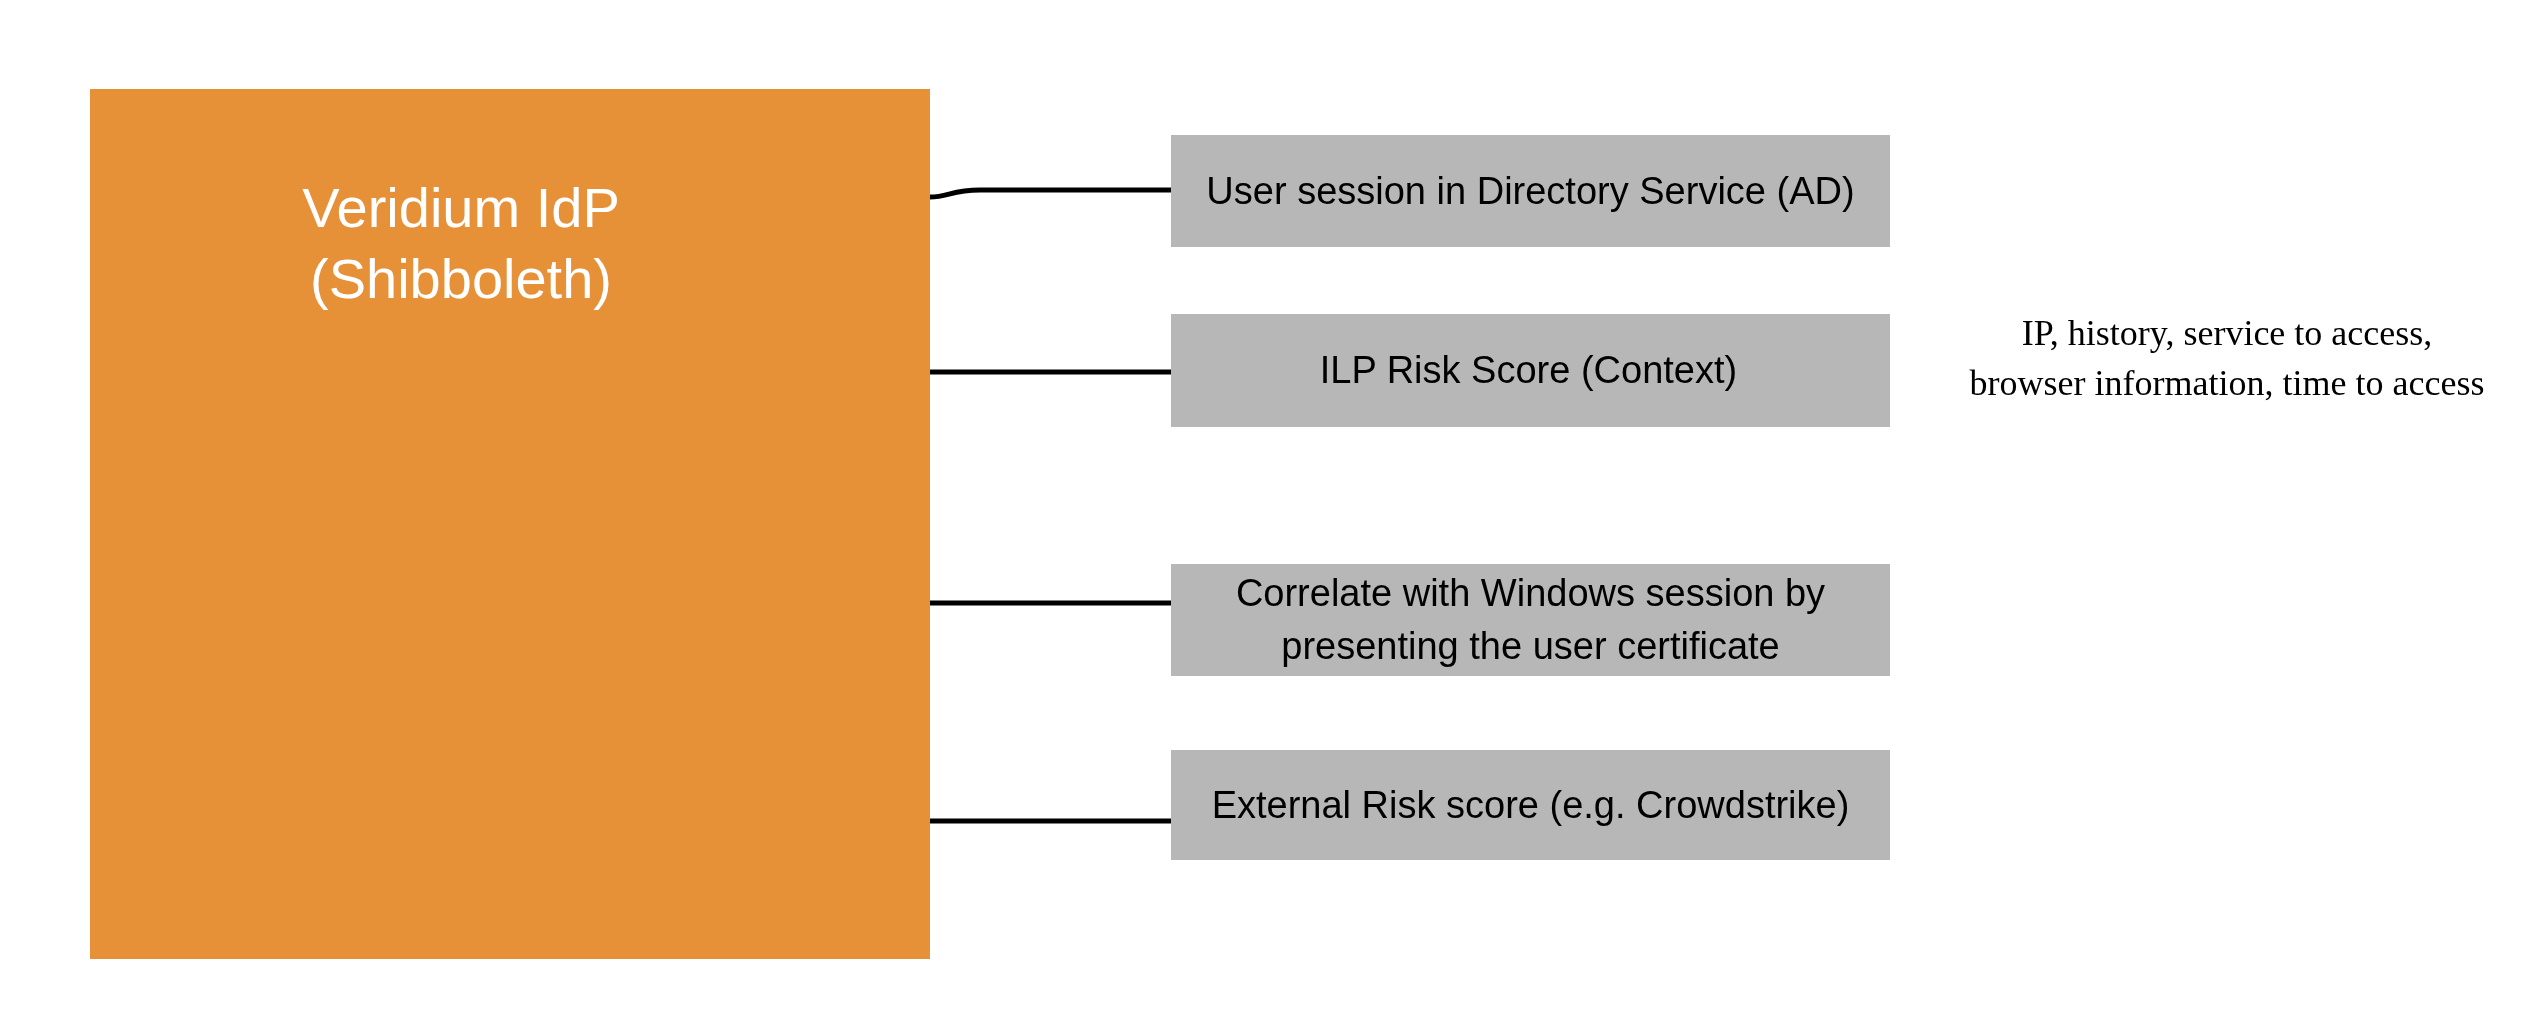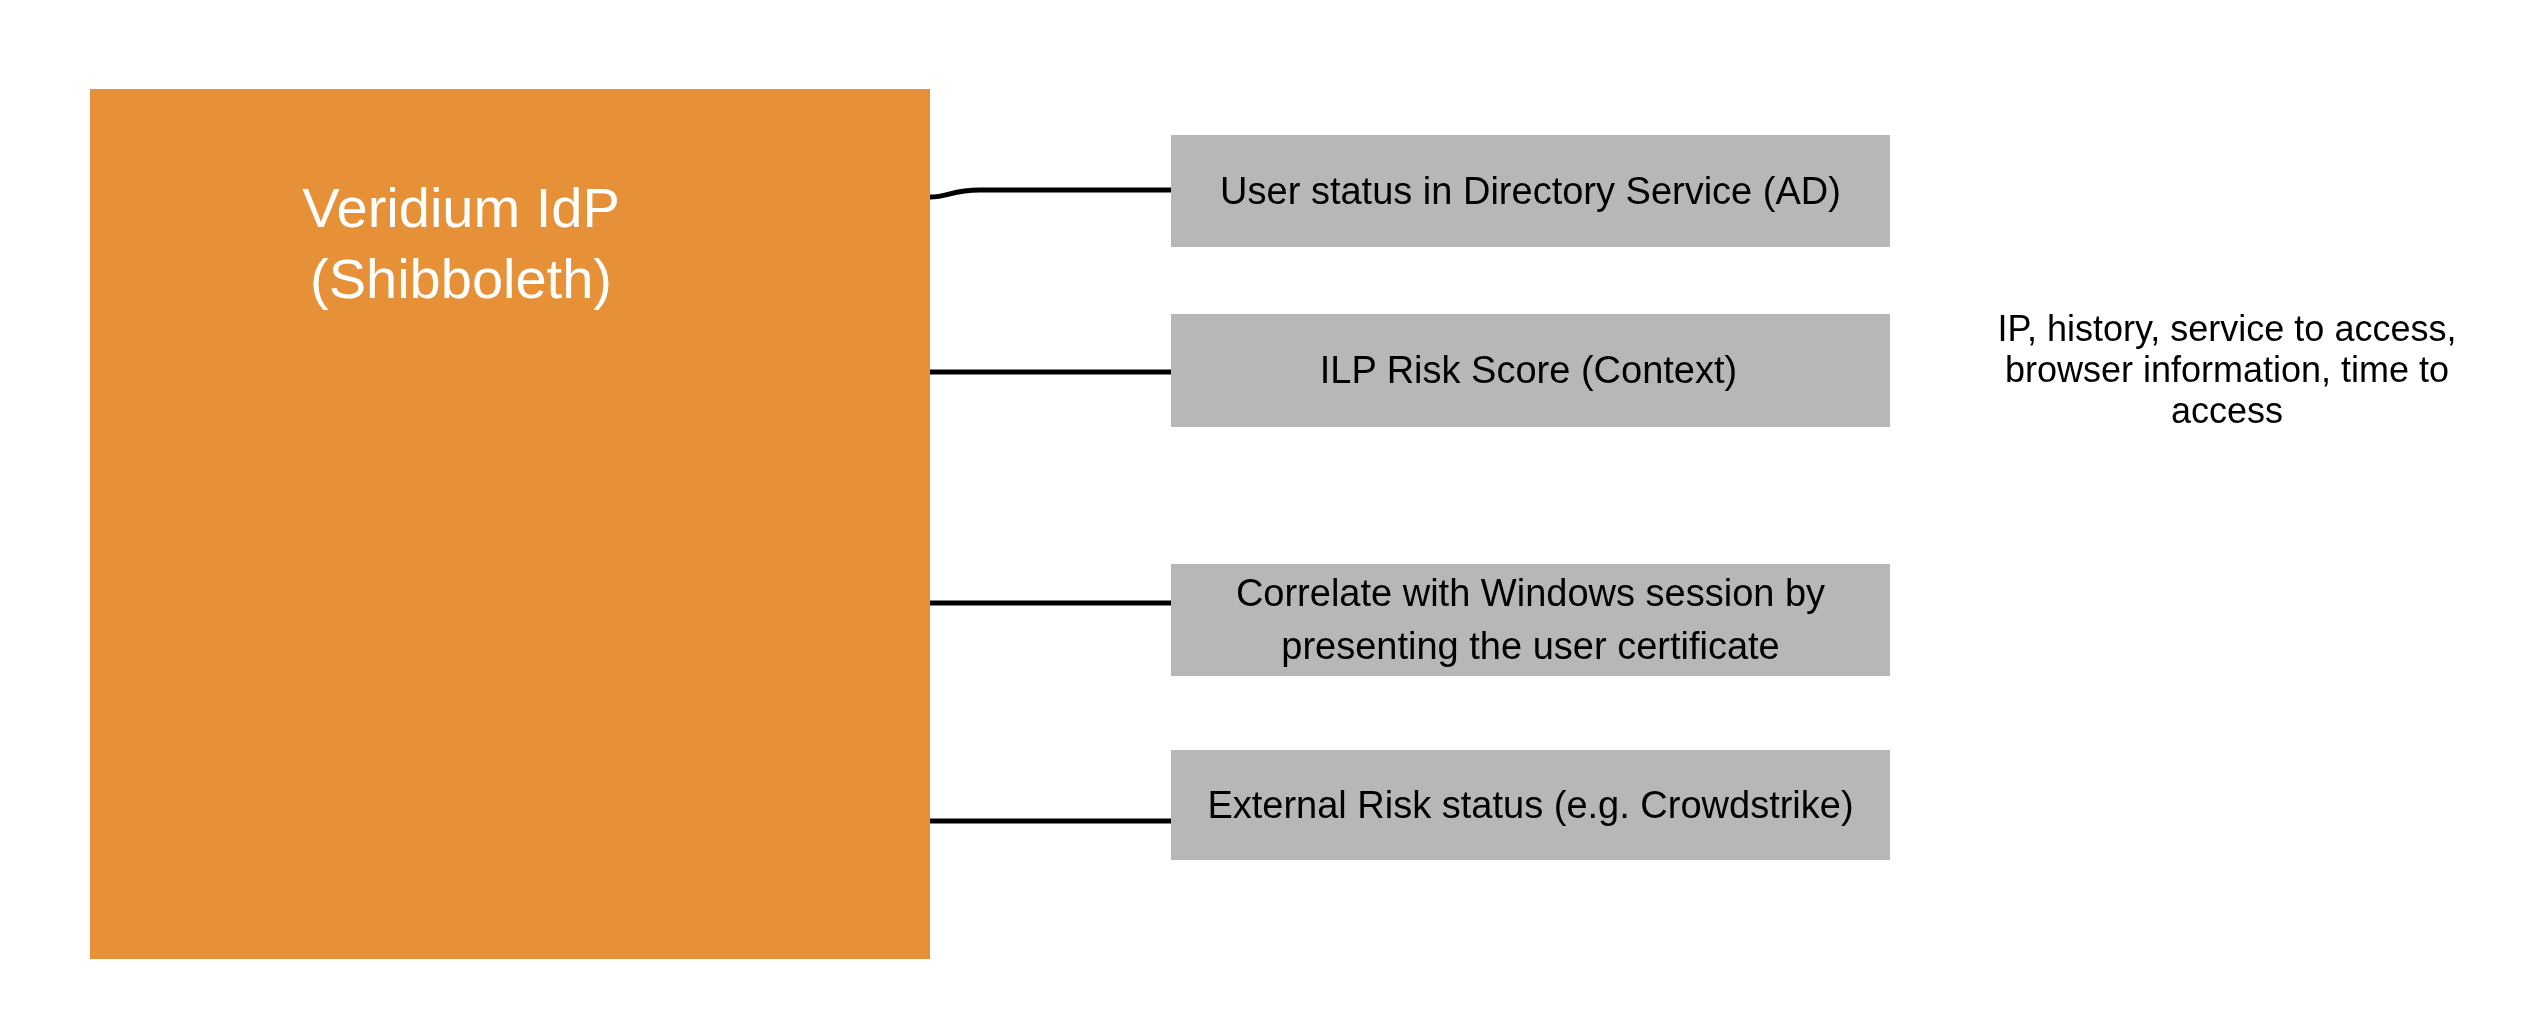--- a/index.html
+++ b/index.html
@@ -65,54 +65,55 @@
   .signal-box-1 { top: 135px; height: 112px; }
   .signal-box-2 { top: 314px; height: 113px; padding-left: 8px; }
   .signal-box-3 { top: 523px; height: 112px; margin-top: 41px; }
   .signal-box-4 { top: 750px; height: 110px; }
   .context-note {
     position: absolute;
     left: 1962px;
     top: 308px;
     width: 530px;
     font-size: 36px;
-    line-height: 41px;
+    line-height: 50px;
     text-align: center;
     color: var(--color-note_text, #000000);
+    font-family: Liberation Serif, serif;
   }
 </style>
 </head>
 <body>
 
 <div class="canvas">
 
   <div class="idp-box">
     <div class="idp-label">Veridium IdP (Shibboleth)</div>
   </div>
 
   <svg class="connectors" viewBox="0 0 2523 1020" xmlns="http://www.w3.org/2000/svg">
     <path d="M 930 197 C 948 197, 952 190, 980 190 L 1171 190"></path>
     <path d="M 930 372 L 1171 372"></path>
     <path d="M 930 603 L 1171 603"></path>
     <path d="M 930 821 L 1171 821"></path>
   </svg>
 
   <div class="signal-box signal-box-1">
-    <span>User status in Directory Service (AD)</span>
+    <span>User session in Directory Service (AD)</span>
   </div>
 
   <div class="signal-box signal-box-2">
     <span>ILP Risk Score (Context)</span>
   </div>
 
   <div class="signal-box signal-box-3">
     <span>Correlate with Windows session by presenting the user certificate</span>
   </div>
 
   <div class="signal-box signal-box-4">
-    <span>External Risk status (e.g. Crowdstrike)</span>
+    <span>External Risk score (e.g. Crowdstrike)</span>
   </div>
 
   <div class="context-note">
     <span>IP, history, service to access, browser information, time to access</span>
   </div>
 
 </div>
 
 </body></html>

